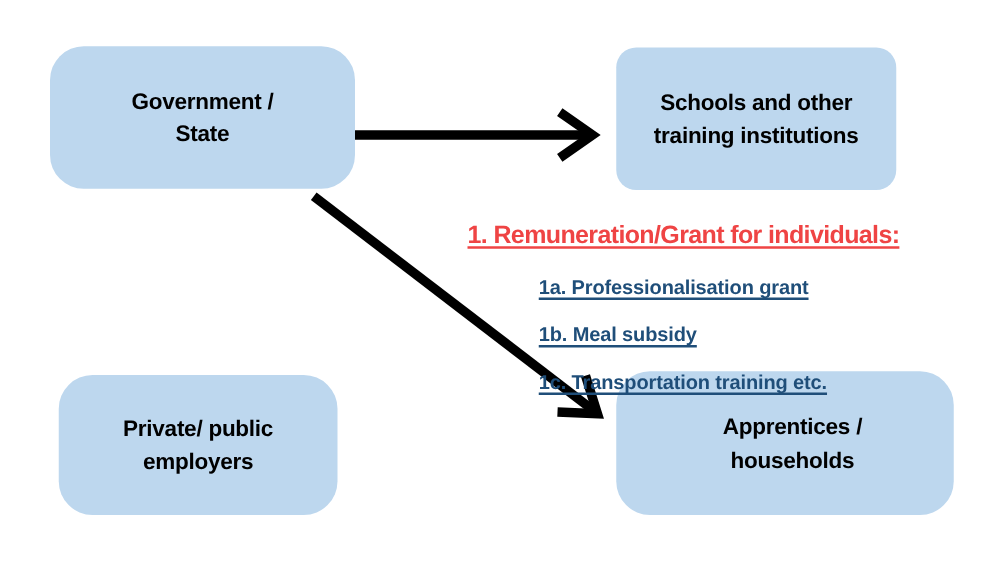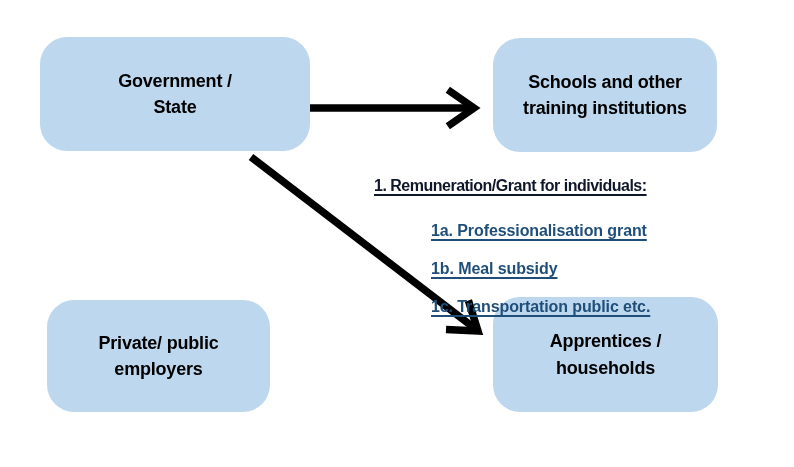--- a/index.html
+++ b/index.html
@@ -37,32 +37,32 @@
     align-items: center;
     justify-content: center;
     text-align: center;
     font-weight: bold;
     font-size: 18px;
     line-height: 1.45;
     color: #000000;
     white-space: pre-line;
     letter-spacing: -0.2px;
   }
-  .node-government  { left: 40px;  top: 37px;  width: 270px; height: 114px; }
-  .node-schools     { left: 493px; top: 38px;  width: 224px; height: 114px; }
+  .node-government  { left: 40px;  top: 37px;  width: 244px; height: 114px; }
+  .node-schools     { left: 493px; top: 38px;  width: 224px; height: 114px; border-radius: 16px; }
   .node-employers   { left: 47px;  top: 300px; width: 223px; height: 112px; }
-  .node-apprentices { left: 493px; top: 297px; width: 225px; height: 115px; }
+  .node-apprentices { left: 493px; top: 297px; width: 258px; height: 115px; padding-left: 12px; }
 
   .annotation-heading {
     position: absolute;
     left: 374px;
     top: 177px;
-    color: #0f172a;
+    color: #ef4444;
     font-weight: bold;
-    font-size: 16px;
+    font-size: 20px;
     letter-spacing: -0.5px;
     text-decoration: underline;
     text-decoration-thickness: 2px;
     text-underline-offset: 3px;
     white-space: nowrap;
   }
   .annotation-items {
     position: absolute;
     left: 431px;
     top: 206px;
@@ -106,16 +106,16 @@
 employers</div>
 
   <div class="node node-apprentices">Apprentices /
 households</div>
 
   <div class="annotation-heading">1. Remuneration/Grant for individuals:</div>
 
   <div class="annotation-items">
     <div class="annotation-item">1a. Professionalisation grant</div>
     <div class="annotation-item">1b. Meal subsidy</div>
-    <div class="annotation-item">1c. Transportation public etc.</div>
+    <div class="annotation-item">1c. Transportation training etc.</div>
   </div>
 
 </div>
 
 </body></html>

